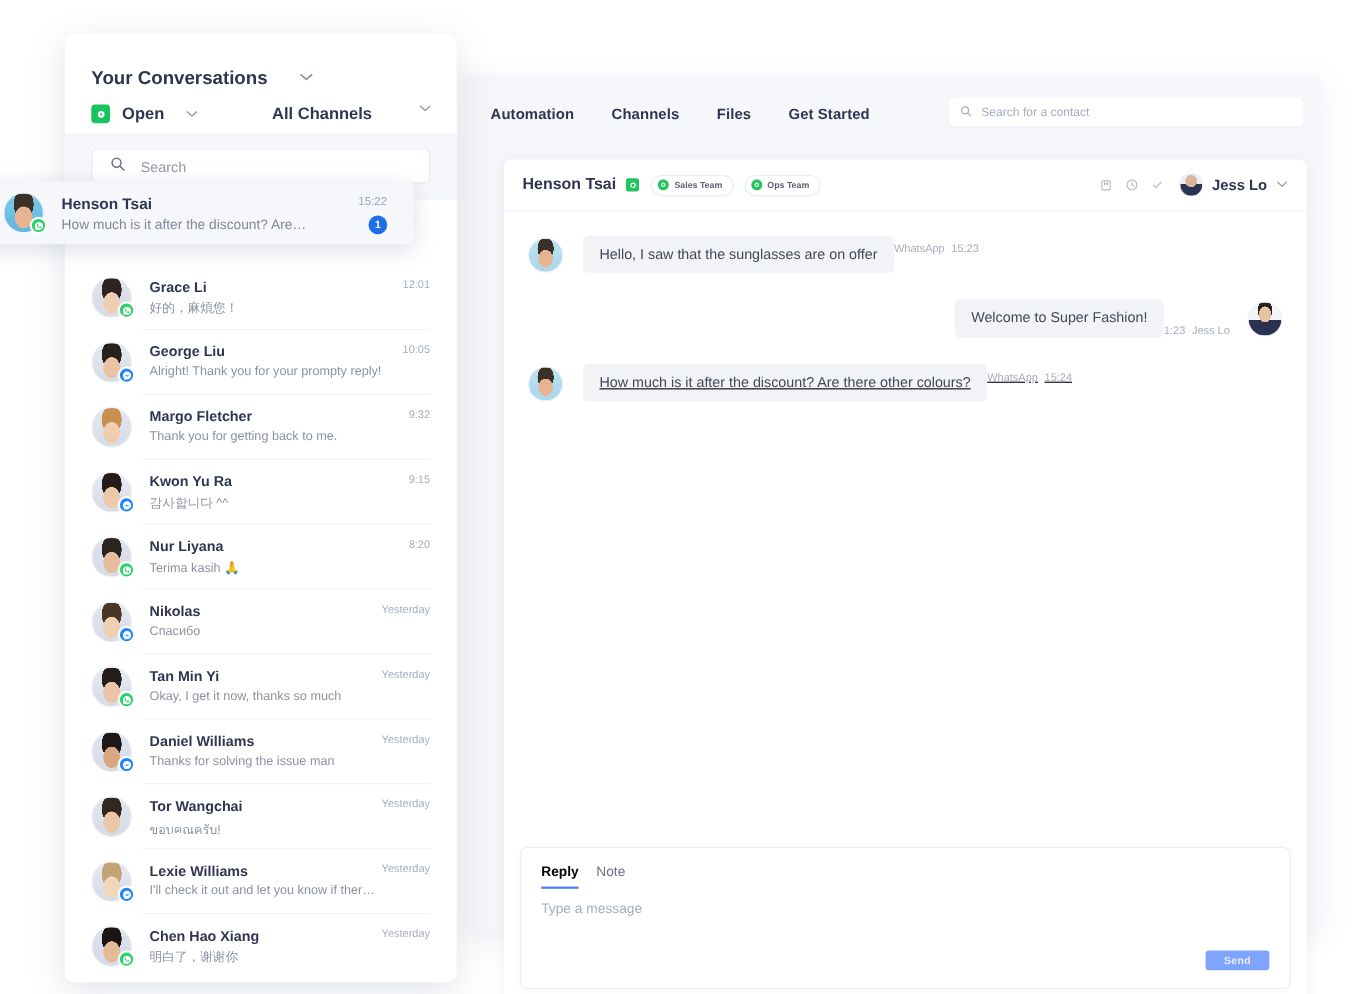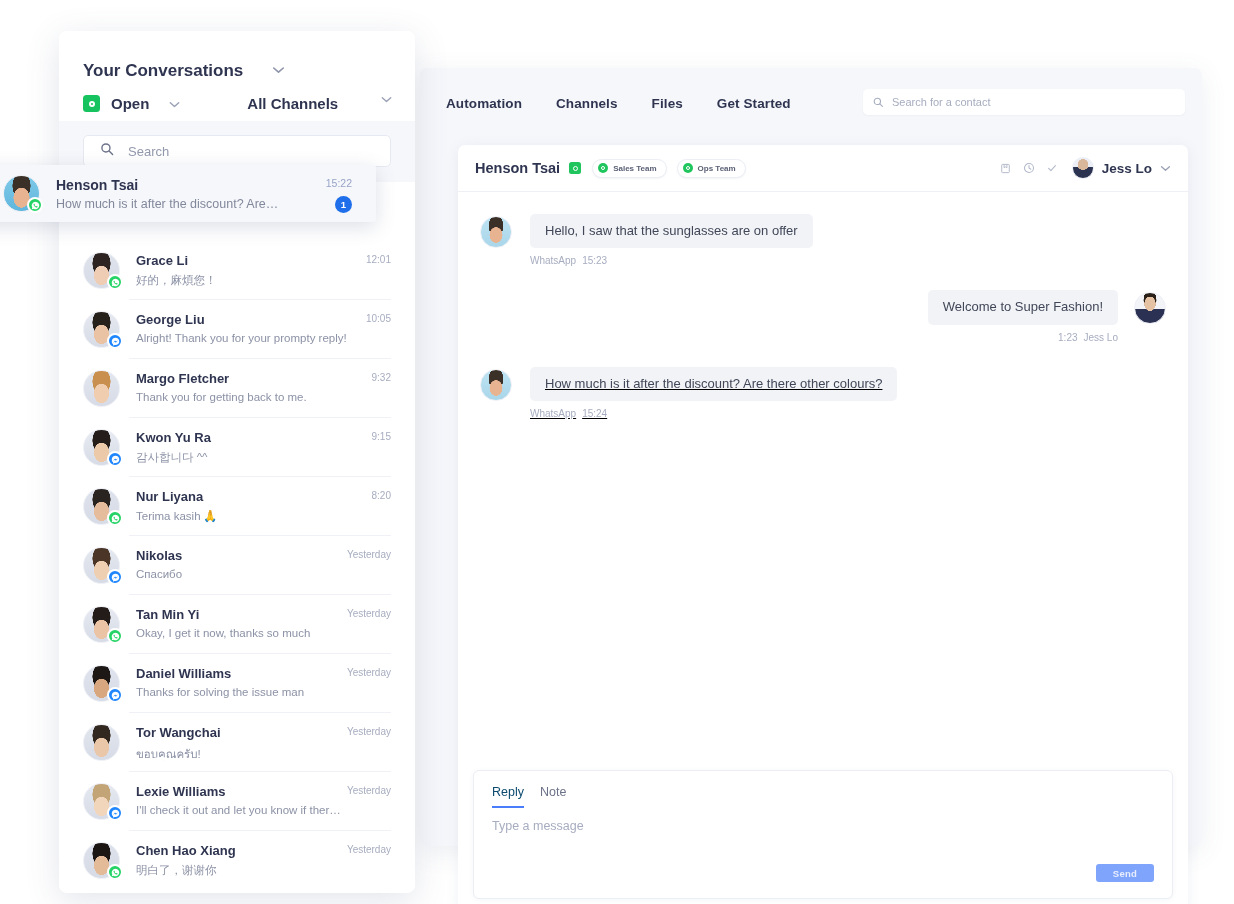--- a/index.html
+++ b/index.html
@@ -92,39 +92,39 @@
       radial-gradient(ellipse at 50% 60%, #e8b391 0 30%, transparent 31%),
       radial-gradient(ellipse at 50% 30%, #3b3027 0 34%, transparent 35%),
       linear-gradient(#bde3f2, #a9d6ea);
   }
   .av.agent {
     background:
       radial-gradient(ellipse at 50% 36%, #e5c2a4 0 26%, transparent 27%),
       radial-gradient(ellipse at 50% 24%, #2b2118 0 30%, transparent 31%),
       linear-gradient(#f2f4f8 0 52%, #2b3152 52% 100%);
   }
-  .bubble-wrap { display:flex; flex-direction:column; }
+  .bubble-wrap { display:flex; }
   .bubble {
     background:#f2f3f7; border-radius:5px; padding:9px 15px;
     font-size:13px; color:#414758; line-height:1.25; max-width:430px;
   }
   .meta { margin-top:7px; font-size:10px; color:#a7adc0; display:flex; gap:6px; }
   .row.in .bubble-wrap { margin-left:18px; }
   .row.out .bubble-wrap { margin-right:16px; align-items:flex-end; }
   .row.out .meta { justify-content:flex-end; }
 
   
   .composer {
     position:absolute; left:15px; right:15px; bottom:14px; height:129px;
     background:#fff; border:1px solid #eceef5; border-radius:6px;
     box-shadow:0 1px 5px rgba(80,95,130,.06); padding:14px 18px 0 18px;
   }
   .ctabs { display:flex; gap:16px; }
   .ctab { font-size:12.5px; color:#6c7287; cursor:pointer; padding-bottom:7px; }
-  .ctab.active { color:#0c4a6e; font-weight:400; border-bottom:2px solid #4a7dfc; }
+  .ctab.active { color:#000000; font-weight:700; border-bottom:2px solid #4a7dfc; }
   .cinput { margin-top:11px; font-size:12.5px; color:#a7adc0; }
   .send-btn {
     position:absolute; right:18px; bottom:16px; width:58px; height:18px;
     background:#7fa4fb; border-radius:3px; border:none;
     color:#e8eefd; font-size:9.5px; font-weight:700;
     font-family:inherit; cursor:pointer; letter-spacing:.3px;
   }
 
   
   .conv-panel {

